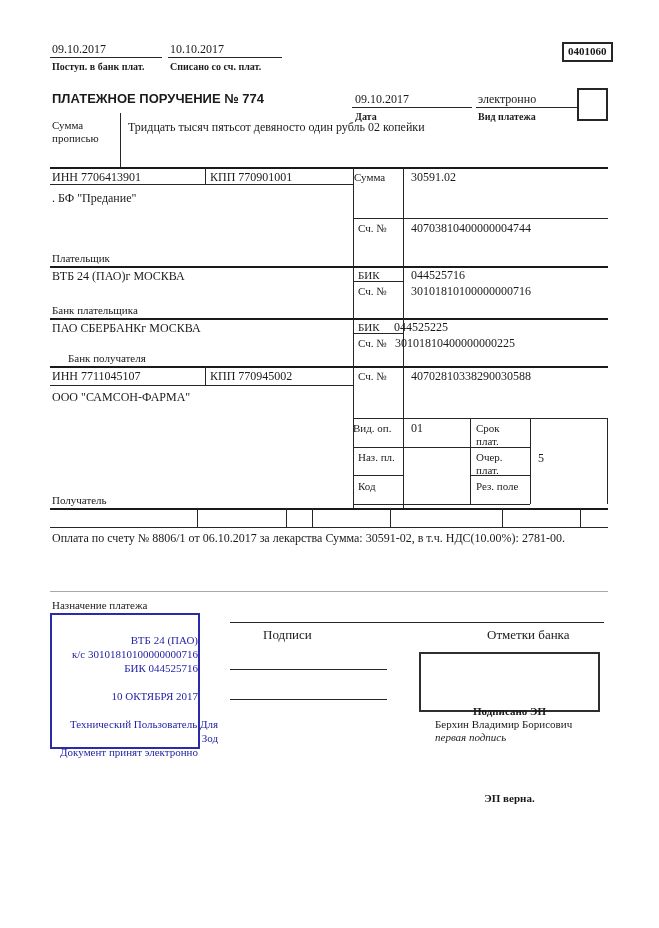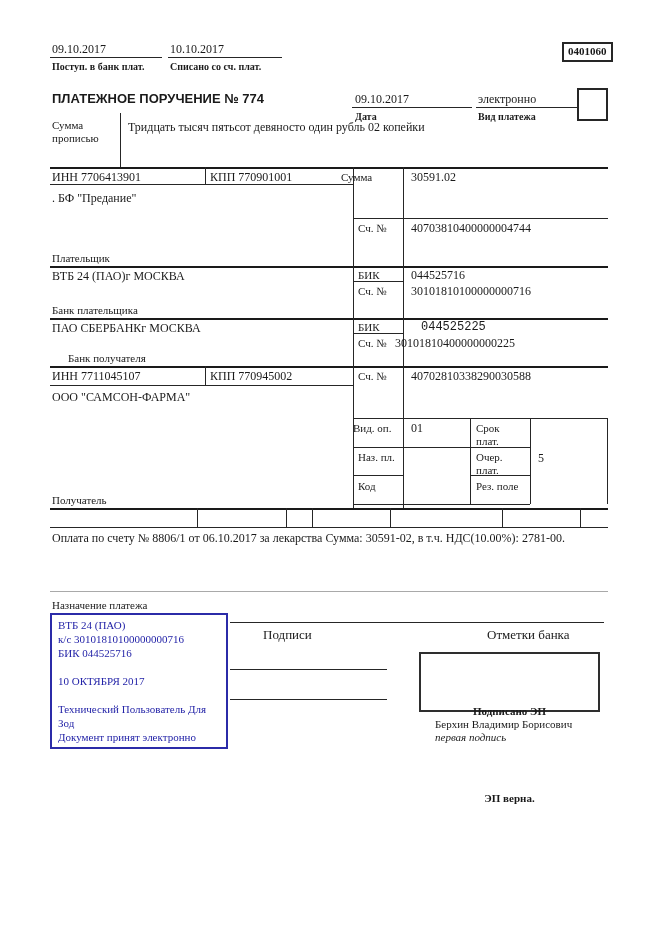--- a/index.html
+++ b/index.html
@@ -14,23 +14,23 @@
   .b{font-weight:bold;}
   .i{font-style:italic;}
   .sans{font-family:"Liberation Sans", sans-serif;}
   .hl{position:absolute;background:#262626;height:1px;}
   .hl2{position:absolute;background:#1a1a1a;height:2px;}
   .hlf{position:absolute;background:#a9a9a9;height:1px;}
   .vl{position:absolute;background:#262626;width:1px;}
   .box{position:absolute;border:1px solid #262626;background:#fff;}
   .wrap{white-space:normal;line-height:13px;}
   .bluebox{
-    position:absolute;left:50px;top:613px;width:178px;height:136px;
+    position:absolute;left:50px;top:613px;width:150px;height:136px;
     border:2px solid #2b2ba8;color:#2424a8;font-size:11px;line-height:14px;
-    padding:3px 0 0 6px;box-sizing:border-box;
+    padding:18px 0 0 6px;box-sizing:border-box;text-align:right;
   }
   .bluebox .gap{height:14px;}
   .stamp{
     position:absolute;left:419px;top:652px;width:181px;height:60px;
     border:2px solid #2e2e2e;box-sizing:border-box;font-size:11px;line-height:13px;
     padding-top:3px;
   }
   .stamp .c{text-align:center;margin-top:48px;}
   .stamp .l{padding-left:14px;}
 </style>
@@ -94,37 +94,37 @@
 
   <div class="vl" style="left:197px;top:508px;height:19px;"></div>
   <div class="vl" style="left:286px;top:508px;height:19px;"></div>
   <div class="vl" style="left:312px;top:508px;height:19px;"></div>
   <div class="vl" style="left:390px;top:508px;height:19px;"></div>
   <div class="vl" style="left:502px;top:508px;height:19px;"></div>
   <div class="vl" style="left:580px;top:508px;height:19px;"></div>
 
   <div class="t fs12" style="left:52px;top:170px;">ИНН 7706413901</div>
   <div class="t fs12" style="left:210px;top:170px;">КПП 770901001</div>
-  <div class="t fs11" style="left:341px;top:171px;">Сумма</div>
+  <div class="t fs11" style="left:354px;top:171px;">Сумма</div>
   <div class="t fs12" style="left:411px;top:170px;">30591.02</div>
   <div class="t fs12" style="left:52px;top:191px;">. БФ "Предание"</div>
   <div class="t fs11" style="left:358px;top:222px;">Сч. №</div>
   <div class="t fs12" style="left:411px;top:221px;">40703810400000004744</div>
   <div class="t fs11" style="left:52px;top:252px;">Плательщик</div>
 
   <div class="t fs12" style="left:52px;top:269px;">ВТБ 24 (ПАО)г МОСКВА</div>
   <div class="t fs11" style="left:358px;top:269px;">БИК</div>
   <div class="t fs12" style="left:411px;top:268px;">044525716</div>
   <div class="t fs11" style="left:358px;top:285px;">Сч. №</div>
   <div class="t fs12" style="left:411px;top:284px;">30101810100000000716</div>
   <div class="t fs11" style="left:52px;top:304px;">Банк плательщика</div>
 
   <div class="t fs12" style="left:52px;top:321px;">ПАО СБЕРБАНКг МОСКВА</div>
   <div class="t fs11" style="left:358px;top:321px;">БИК</div>
-  <div class="t fs12" style="left:421px;top:320px;font-family:Liberation Mono, monospace;">044525225</div>
+  <div class="t fs12" style="left:394px;top:320px;">044525225</div>
   <div class="t fs11" style="left:358px;top:337px;">Сч. №</div>
   <div class="t fs12" style="left:395px;top:336px;">30101810400000000225</div>
   <div class="t fs11" style="left:52px;top:352px;margin-left:16px;">Банк получателя</div>
 
   <div class="t fs12" style="left:52px;top:369px;">ИНН 7711045107</div>
   <div class="t fs12" style="left:210px;top:369px;">КПП 770945002</div>
   <div class="t fs11" style="left:358px;top:370px;">Сч. №</div>
   <div class="t fs12" style="left:411px;top:369px;">40702810338290030588</div>
   <div class="t fs12" style="left:52px;top:390px;">ООО "САМСОН-ФАРМА"</div>
 

